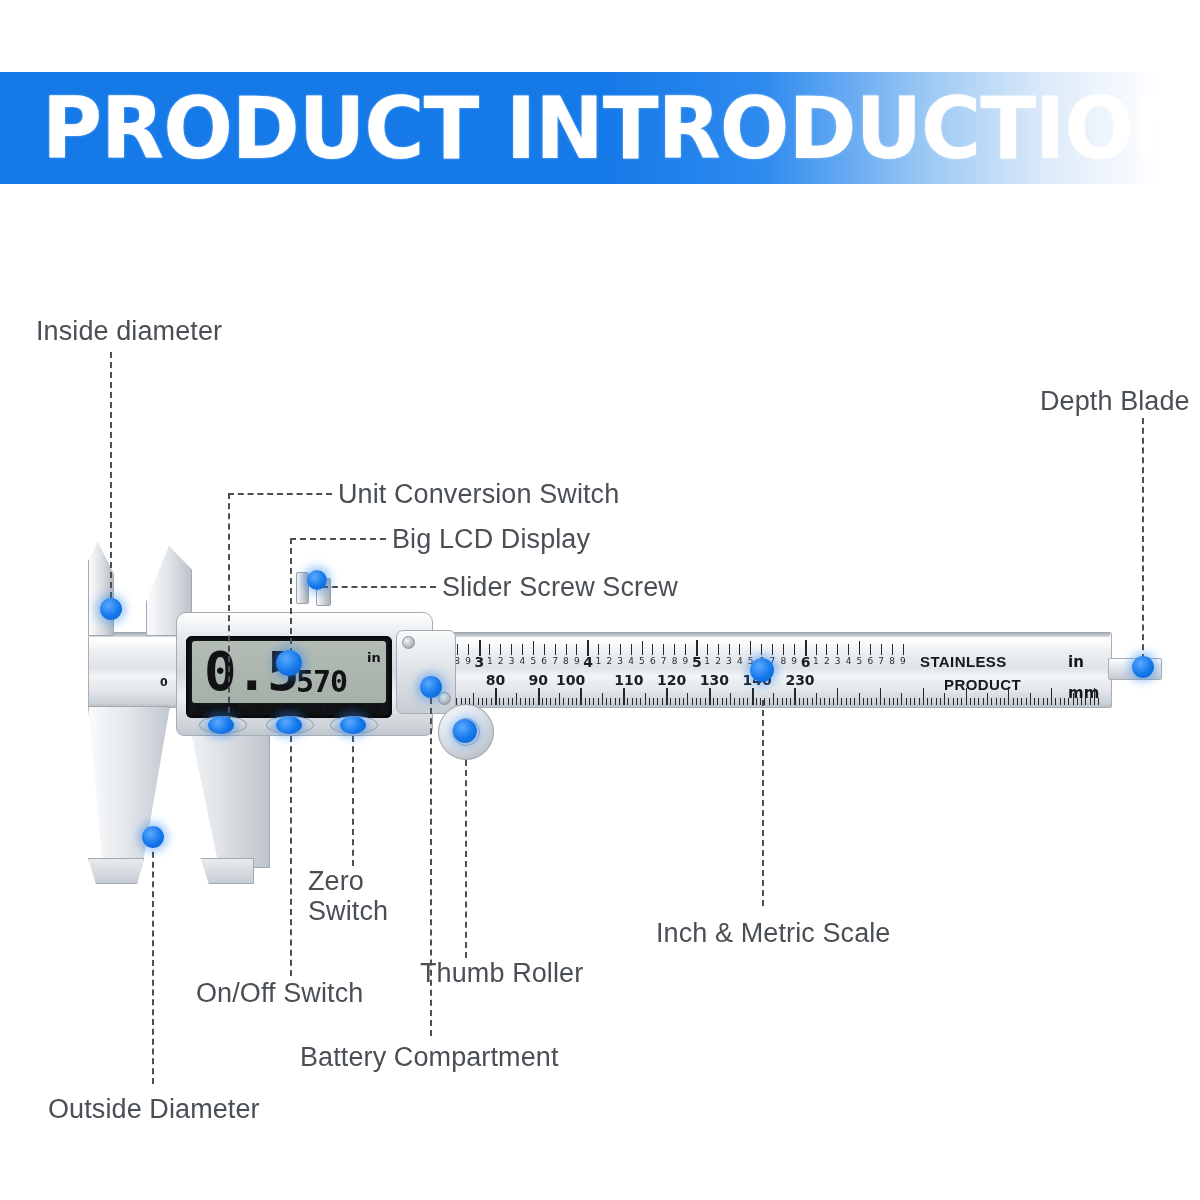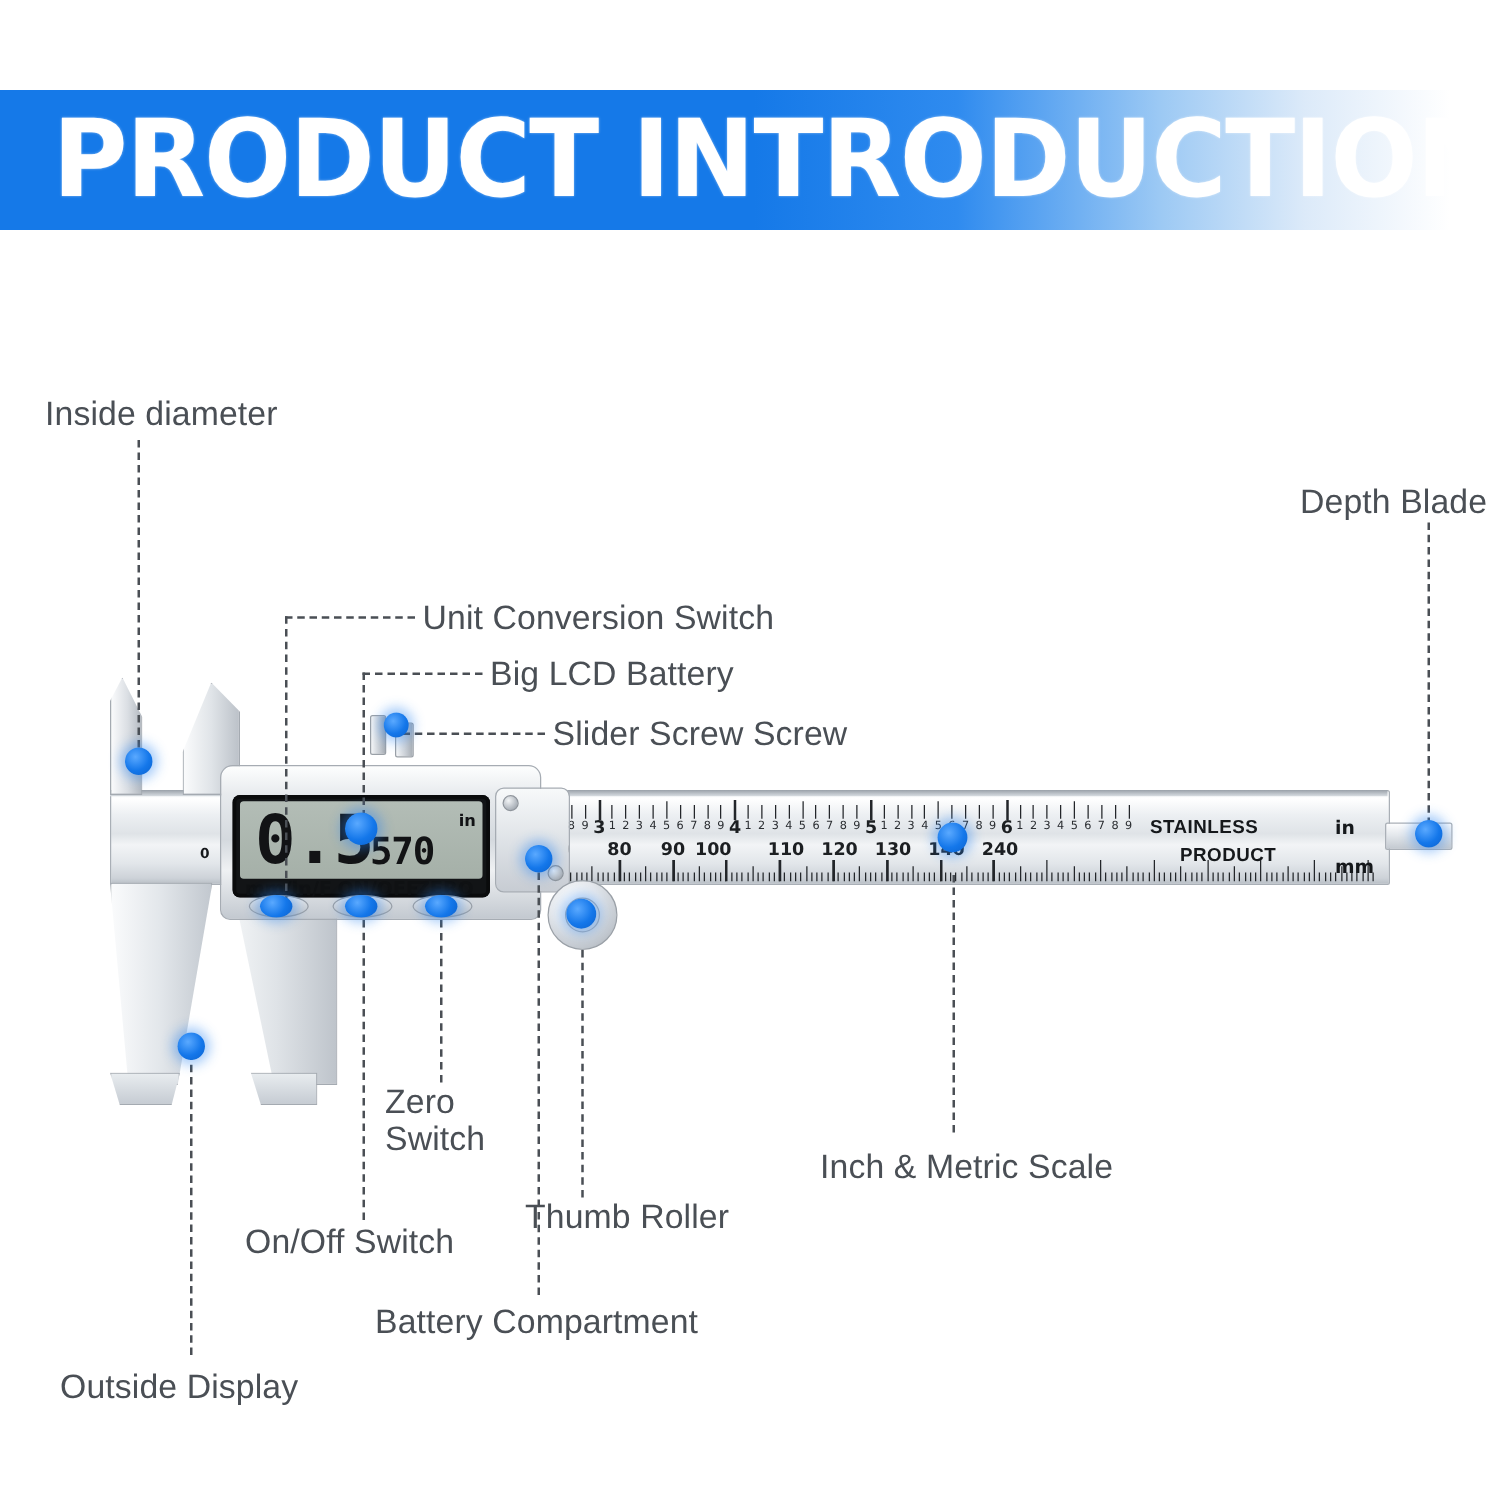--- a/index.html
+++ b/index.html
@@ -313,21 +313,21 @@
         <div class="scale-num" style="left:556px;top:672px;">100</div>
         <div class="tick2" style="left:580.4px;top:688px;height:17px;"></div>
         <div class="scale-num" style="left:614.2px;top:672px;">110</div>
         <div class="tick2" style="left:623.2px;top:688px;height:17px;"></div>
         <div class="scale-num" style="left:657px;top:672px;">120</div>
         <div class="tick2" style="left:666px;top:688px;height:17px;"></div>
         <div class="scale-num" style="left:699.8px;top:672px;">130</div>
         <div class="tick2" style="left:708.8px;top:688px;height:17px;"></div>
         <div class="scale-num" style="left:742.6px;top:672px;">140</div>
         <div class="tick2" style="left:751.6px;top:688px;height:17px;"></div>
-        <div class="scale-num" style="left:785.4000000000001px;top:672px;">240</div>
+        <div class="scale-num" style="left:785.4000000000001px;top:672px;">230</div>
         <div class="tick2" style="left:794.4000000000001px;top:688px;height:17px;"></div>
         <div class="scale-num" style="left:446px;top:672px;">0</div>
         <div class="tick" style="left:452px;top:688px;height:17px;"></div>
         <div class="tick" style="left:456.28px;top:698px;height:7px;"></div>
         <div class="tick" style="left:460.56px;top:698px;height:7px;"></div>
         <div class="tick" style="left:464.84px;top:698px;height:7px;"></div>
         <div class="tick" style="left:469.12px;top:698px;height:7px;"></div>
         <div class="tick" style="left:473.4px;top:693px;height:12px;"></div>
         <div class="tick" style="left:477.68px;top:698px;height:7px;"></div>
         <div class="tick" style="left:481.96px;top:698px;height:7px;"></div>
@@ -569,24 +569,24 @@
     <div class="dot" style="left:420px;top:676px;width:22px;height:22px;"></div>
     <div class="dot" style="left:453px;top:719px;width:24px;height:24px;"></div>
     <div class="dot" style="left:750px;top:658px;width:24px;height:24px;"></div>
     <div class="dot" style="left:1132px;top:656px;width:22px;height:22px;"></div>
   </div>
 
   <div>
     <div class="lbl" style="left:36px;top:316px;">Inside diameter</div>
     <div class="lbl" style="left:1040px;top:386px;">Depth Blade</div>
     <div class="lbl" style="left:338px;top:479px;">Unit Conversion Switch</div>
-    <div class="lbl" style="left:392px;top:524px;">Big LCD Battery</div>
+    <div class="lbl" style="left:392px;top:524px;">Big LCD Display</div>
     <div class="lbl" style="left:442px;top:572px;">Slider Screw Screw</div>
     <div class="lbl" style="left:308px;top:866px;">Zero</div>
     <div class="lbl" style="left:308px;top:896px;">Switch</div>
     <div class="lbl" style="left:196px;top:978px;">On/Off Switch</div>
     <div class="lbl" style="left:420px;top:958px;">Thumb Roller</div>
     <div class="lbl" style="left:300px;top:1042px;text-align:right;">Battery Compartment</div>
     <div class="lbl" style="left:656px;top:918px;">Inch &amp; Metric Scale</div>
-    <div class="lbl" style="left:48px;top:1094px;">Outside Display</div>
+    <div class="lbl" style="left:48px;top:1094px;">Outside Diameter</div>
   </div>
 
 </div>
 
 </body></html>

